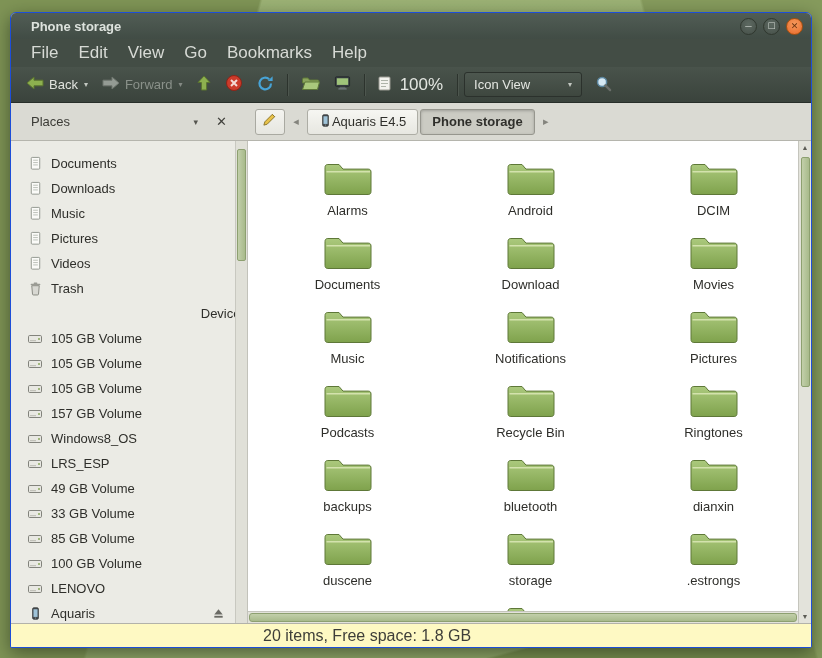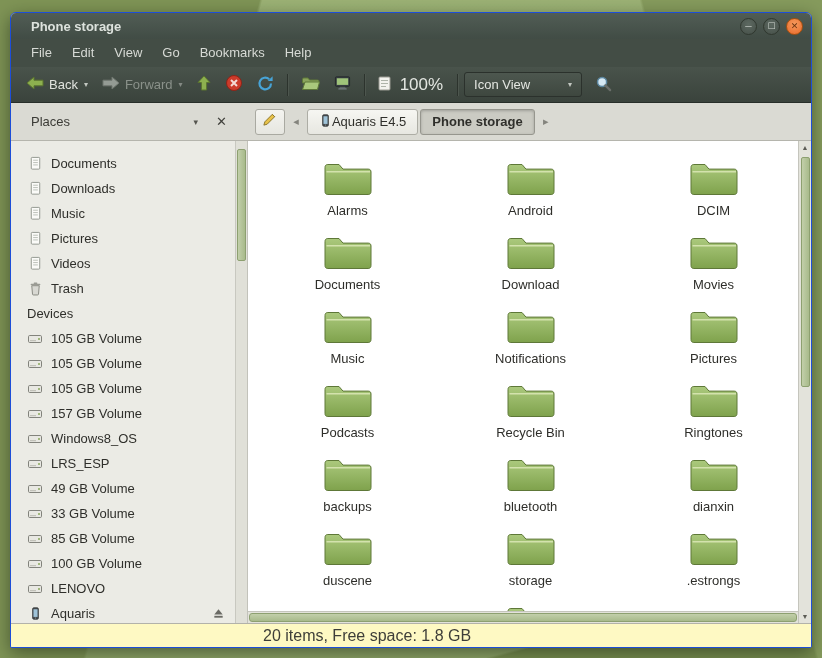--- a/index.html
+++ b/index.html
@@ -22,21 +22,21 @@
   
   .titlebar{flex:0 0 26px;background:linear-gradient(#515d55,#414c45);display:flex;align-items:center;padding:0 8px 0 20px;}
   .title{flex:1;font-size:13px;font-weight:bold;color:#dde2dd;}
   .winbtns{display:flex;gap:6px;}
   .wbtn{width:17px;height:17px;border-radius:50%;display:flex;align-items:center;justify-content:center;
         font-size:9px;line-height:1;color:#cdd3cd;background:radial-gradient(circle at 50% 35%,#5d6961,#454f48);
         border:1px solid #30382f;}
   .wbtn.close{background:radial-gradient(circle at 50% 35%,#f59a5d,#e9692a);border-color:#a5500f;color:#6b3310;font-weight:bold;}
   
   .menubar{flex:0 0 28px;background:#434d45;display:flex;align-items:center;padding-left:10px;}
-  .menu-item{padding:0 10px;font-size:13px;color:#d7dad5;line-height:28px;cursor:default;}
+  .menu-item{padding:0 10px;font-size:17px;color:#d7dad5;line-height:28px;cursor:default;}
   
   .toolbar{flex:0 0 36px;background:linear-gradient(#49534b,#3a433c);border-bottom:1px solid #272e29;
            display:flex;align-items:center;padding:0 8px;}
   .tbtn{display:flex;align-items:center;gap:5px;padding:4px 7px;border-radius:3px;font-size:13px;color:#e0e3de;}
   .tbtn.disabled{color:#8a918a;}
   .caret{font-size:8px;color:#c2c7c1;margin-left:1px;}
   .caret.dim{color:#848a84;}
   .caret.dark{color:#55554f;font-size:9px;}
   .tsep{width:1px;height:22px;background:#2c332d;box-shadow:1px 0 0 #4d564e;margin:0 6px;flex:0 0 1px;}
   .zoom-level{font-size:17px;color:#e3e6e1;margin:0 8px 0 2px;}
@@ -48,21 +48,21 @@
   .places-combo{width:185px;display:flex;align-items:center;justify-content:space-between;font-size:13px;color:#3b3b36;padding:3px 8px 3px 10px;}
   .xbtn{font-size:13px;color:#3f3f3a;padding:2px 6px;margin-left:4px;}
   .pencil-btn{width:30px;height:26px;margin-left:22px;border:1px solid #a9a9a1;border-radius:3px;
               background:linear-gradient(#f4f4f0,#e6e6e0);display:flex;align-items:center;justify-content:center;}
   .bc-nav{width:16px;height:24px;display:flex;align-items:center;justify-content:center;color:#84847d;font-size:11px;margin:0 3px;}
   .breadcrumbs{display:flex;gap:2px;}
   .bc-btn{height:26px;display:flex;align-items:center;padding:0 11px;border:1px solid #adada5;border-radius:3px;
           background:linear-gradient(#f6f6f2,#e7e7e1);font-size:13px;color:#2f2f2b;}
   .bc-btn.active{background:#cbcbc3;border-color:#96968e;box-shadow:inset 0 1px 3px rgba(0,0,0,.22);font-weight:bold;}
   
-  .main{flex:1;display:flex;min-height:0;}
+  .main{flex:1;display:flex;min-height:0;text-align:right;}
   .sidebar{flex:0 0 237px;background:#ebebe5;border-right:1px solid #c2c2ba;padding-top:10px;position:relative;overflow:hidden;}
   .side-item{height:25px;display:flex;align-items:center;gap:8px;padding-left:16px;font-size:13px;color:#2f2f2b;}
   .side-header{height:25px;line-height:25px;padding-left:16px;font-size:13px;font-weight:normal;color:#2f2f2b;}
   .sicon{width:16px;height:16px;display:flex;align-items:center;justify-content:center;}
   .eject{margin-left:auto;margin-right:22px;display:flex;align-items:center;}
   .side-scrollbar{position:absolute;right:0;top:0;bottom:0;width:12px;background:#e0e0d8;border-left:1px solid #c8c8c0;}
   .side-scrollbar .thumb{position:absolute;top:8px;left:1px;width:9px;height:112px;border-radius:2px;
         background:linear-gradient(90deg,#c2cfaa,#a8ba8b);border:1px solid #8da070;}
   .content-left{flex:1;display:flex;flex-direction:column;min-width:0;}
   .viewport{flex:1;background:#fff;overflow:hidden;position:relative;}

